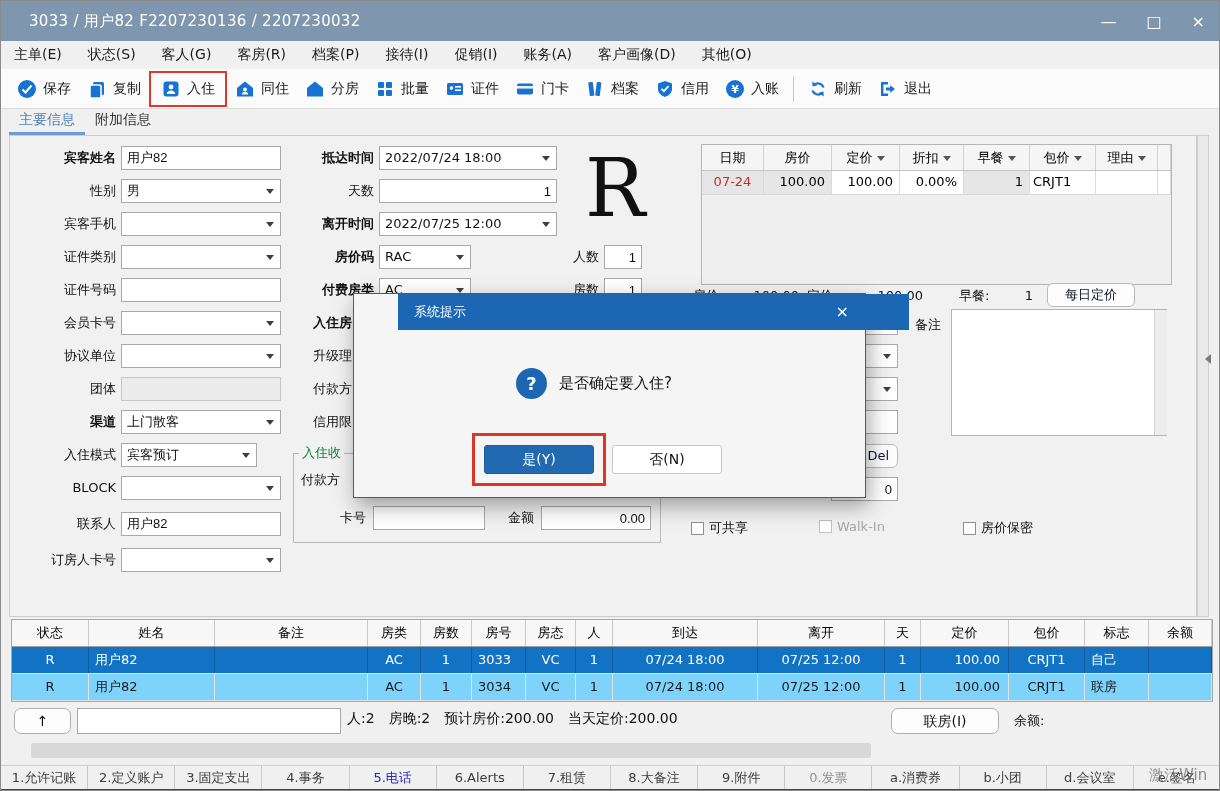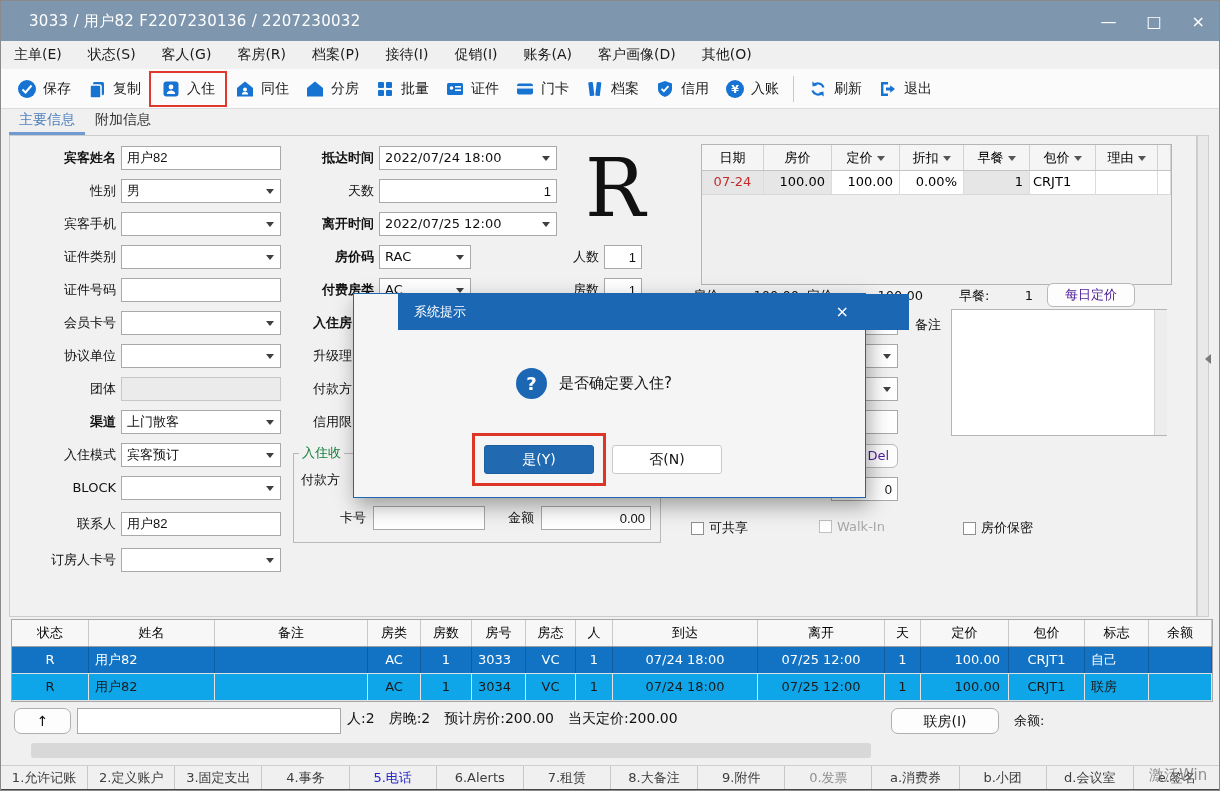--- a/index.html
+++ b/index.html
@@ -47,39 +47,39 @@
   .rt-head div{border-right:1px solid #d2d2d2;font-size:13px;display:flex;align-items:center;justify-content:center;gap:4px;}
   .rt-row{height:23px;border-bottom:1px solid #d8d8d8;background:#fff;}
   .rt-row div{border-right:1px solid #dcdcdc;font-size:13px;line-height:22px;box-sizing:border-box;}
   .c-gray{background:#e6e6e6;}
   .c-red{color:#c42b2b;text-align:center;}
   .rr{text-align:right;padding-right:6px;}
   .rl{text-align:left;padding-left:3px;}
   .sarr{width:0;height:0;border:4px solid transparent;border-top:5px solid #555;margin-top:5px;}
   .sumlbl{position:absolute;font-size:13px;color:#111;line-height:23px;}
   .sumval{position:absolute;font-size:13px;color:#111;line-height:23px;text-align:right;}
-  .btn-sm{position:absolute;background:#fdfdfd;border:1px solid #b9b9b9;border-radius:6px;font-size:13px;text-align:center;color:#4c1d95;box-sizing:border-box;}
+  .btn-sm{position:absolute;background:#fdfdfd;border:1px solid #b9b9b9;border-radius:6px;font-size:13px;text-align:center;color:#0f172a;box-sizing:border-box;}
   textarea.notes{position:absolute;background:#fff;border:1px solid #b5b5b5;resize:none;outline:none;box-sizing:border-box;font-family:inherit;}
   .scrolltrack{position:absolute;background:#ededed;border-left:1px solid #d5d5d5;}
   .cbgrp{position:absolute;display:flex;align-items:center;gap:5px;font-size:13px;color:#111;}
   .cbbox{width:13px;height:13px;border:1px solid #8f8f8f;background:#fff;display:inline-block;box-sizing:border-box;}
   .cbgrp.dim{color:#a7a7a7;}
   .cbgrp.dim .cbbox{border-color:#c0c0c0;}
   
   .dialog{position:absolute;left:352px;top:292px;width:513px;height:205px;background:#f5f5f5;border:1px solid #1b67b4;box-shadow:3px 8px 20px rgba(0,0,0,.35);z-index:40;box-sizing:border-box;}
   .dlg-title{position:absolute;left:0;top:0;width:100%;height:36px;background:#1b67b4;color:#fff;display:flex;align-items:center;box-sizing:border-box;padding-left:16px;font-size:13px;margin-left:44px;}
   .dlg-close{position:absolute;right:16px;top:8px;color:#fff;font-size:16px;line-height:20px;}
   .dlg-icon{position:absolute;left:162px;top:74px;width:31px;height:31px;border-radius:50%;background:#1b67b4;color:#fff;font-size:18px;font-weight:bold;text-align:center;line-height:31px;}
   .dlg-msg{position:absolute;left:205px;top:80px;font-size:15px;color:#111;}
   .dlg-btn{position:absolute;width:110px;height:29px;border-radius:3px;font-size:14px;text-align:center;line-height:27px;box-sizing:border-box;}
   .dlg-yes{left:9px;top:9px;position:relative;background:#2169b0;color:#fff;border:1px solid #1b5f9e;line-height:27px;}
   .yes-wrap{position:absolute;left:118px;top:139px;width:134px;height:53px;border:3px solid #dd3526;box-sizing:border-box;}
   .dlg-no{left:258px;top:151px;background:#fff;color:#111;border:1px solid #c9c9c9;}
   
-  .grid{position:absolute;left:10px;top:618px;width:1202px;border:1px solid #a8a8a8;background:#0ea5e9;box-sizing:border-box;}
+  .grid{position:absolute;left:10px;top:618px;width:1202px;border:1px solid #a8a8a8;background:#7dd3fc;box-sizing:border-box;}
   .g-head,.g-row{display:grid;grid-template-columns:77px 126px 153px 53px 51px 54px 50px 37px 145px 127px 36px 88px 76px 64px 1fr;}
   .g-head{height:26px;background:#f7f7f7;border-bottom:1px solid #9f9f9f;}
   .g-head div{font-size:13px;text-align:center;line-height:25px;border-right:1px solid #c9c9c9;overflow:hidden;white-space:nowrap;}
   .g-row{height:26px;border-bottom:1px solid #e0e0e0;color:#1a1a1a;}
   .g-row div{font-size:13px;line-height:25px;border-right:1px solid #e3e3e3;text-align:center;overflow:hidden;white-space:nowrap;}
   .g-row.selrow{background:#1273c4;color:#fff;}
   .g-row.selrow div{border-right-color:rgba(0,0,0,.18);}
   .gal{text-align:left !important;padding-left:6px;}
   .gar{text-align:right !important;padding-right:8px;}
   
@@ -276,21 +276,21 @@
   <input class="fld" style="left: 120px; top: 277px; width: 160px;" value="">
   <div class="lbl" style="left:10px;top:310px;width:105px">会员卡号</div>
   <div class="fld sel" style="left:120px;top:310px;width:160px"><span></span></div>
   <div class="lbl" style="left:10px;top:343px;width:105px">协议单位</div>
   <div class="fld sel" style="left:120px;top:343px;width:160px"><span></span></div>
   <div class="lbl" style="left:10px;top:376px;width:105px">团体</div>
   <input class="fld dis" style="left: 120px; top: 376px; width: 160px;" disabled="" value="">
   <div class="lbl b" style="left:10px;top:409px;width:105px">渠道</div>
   <div class="fld sel" style="left:120px;top:409px;width:160px"><span>上门散客</span></div>
   <div class="lbl" style="left:10px;top:442px;width:105px">入住模式</div>
-  <div class="fld sel" style="left:120px;top:442px;width:160px"><span>宾客预订</span></div>
+  <div class="fld sel" style="left:120px;top:442px;width:136px"><span>宾客预订</span></div>
   <div class="lbl" style="left:10px;top:475px;width:105px">BLOCK</div>
   <div class="fld sel" style="left:120px;top:475px;width:160px"><span></span></div>
   <div class="lbl" style="left:10px;top:511px;width:105px">联系人</div>
   <input class="fld" style="left: 120px; top: 511px; width: 160px;" value="用户82">
   <div class="lbl" style="left:10px;top:547px;width:105px">订房人卡号</div>
   <div class="fld sel" style="left:120px;top:547px;width:160px"><span></span></div>
 
   <div class="lbl b" style="left:285px;top:145px;width:88px">抵达时间</div>
   <div class="fld sel" style="left:378px;top:145px;width:178px"><span>2022/07/24 18:00</span></div>
   <div class="lbl" style="left:285px;top:178px;width:88px">天数</div>

